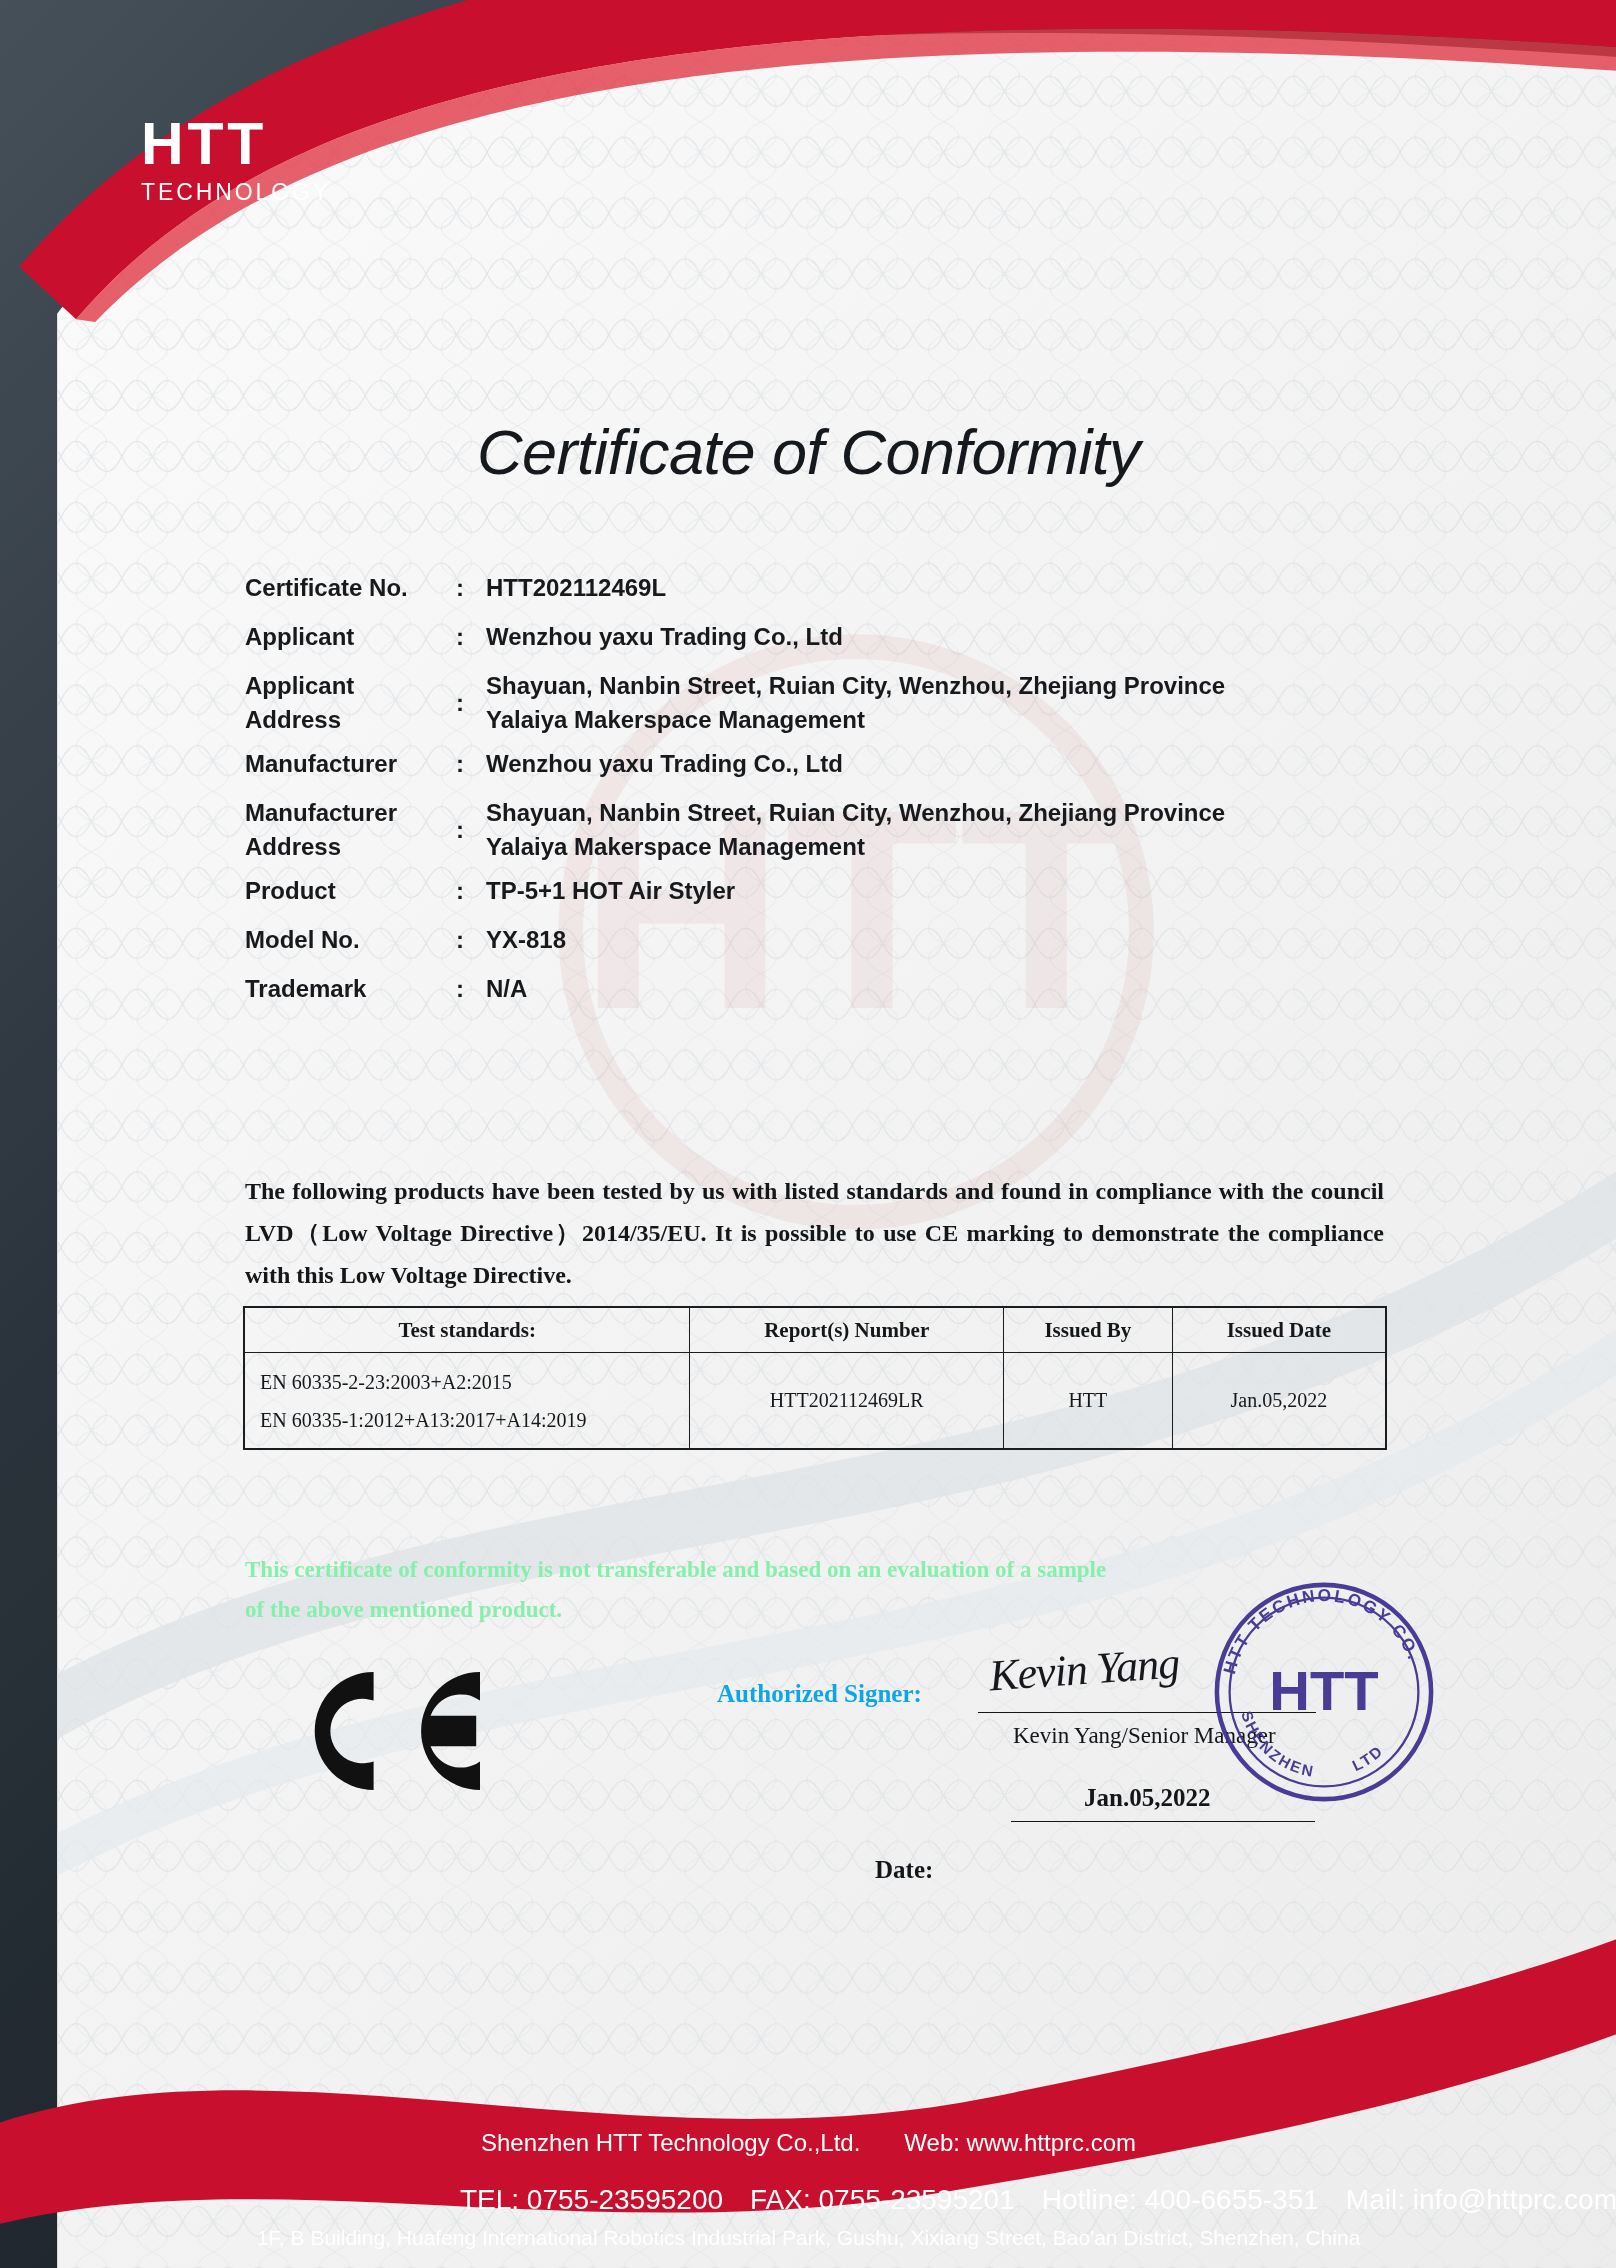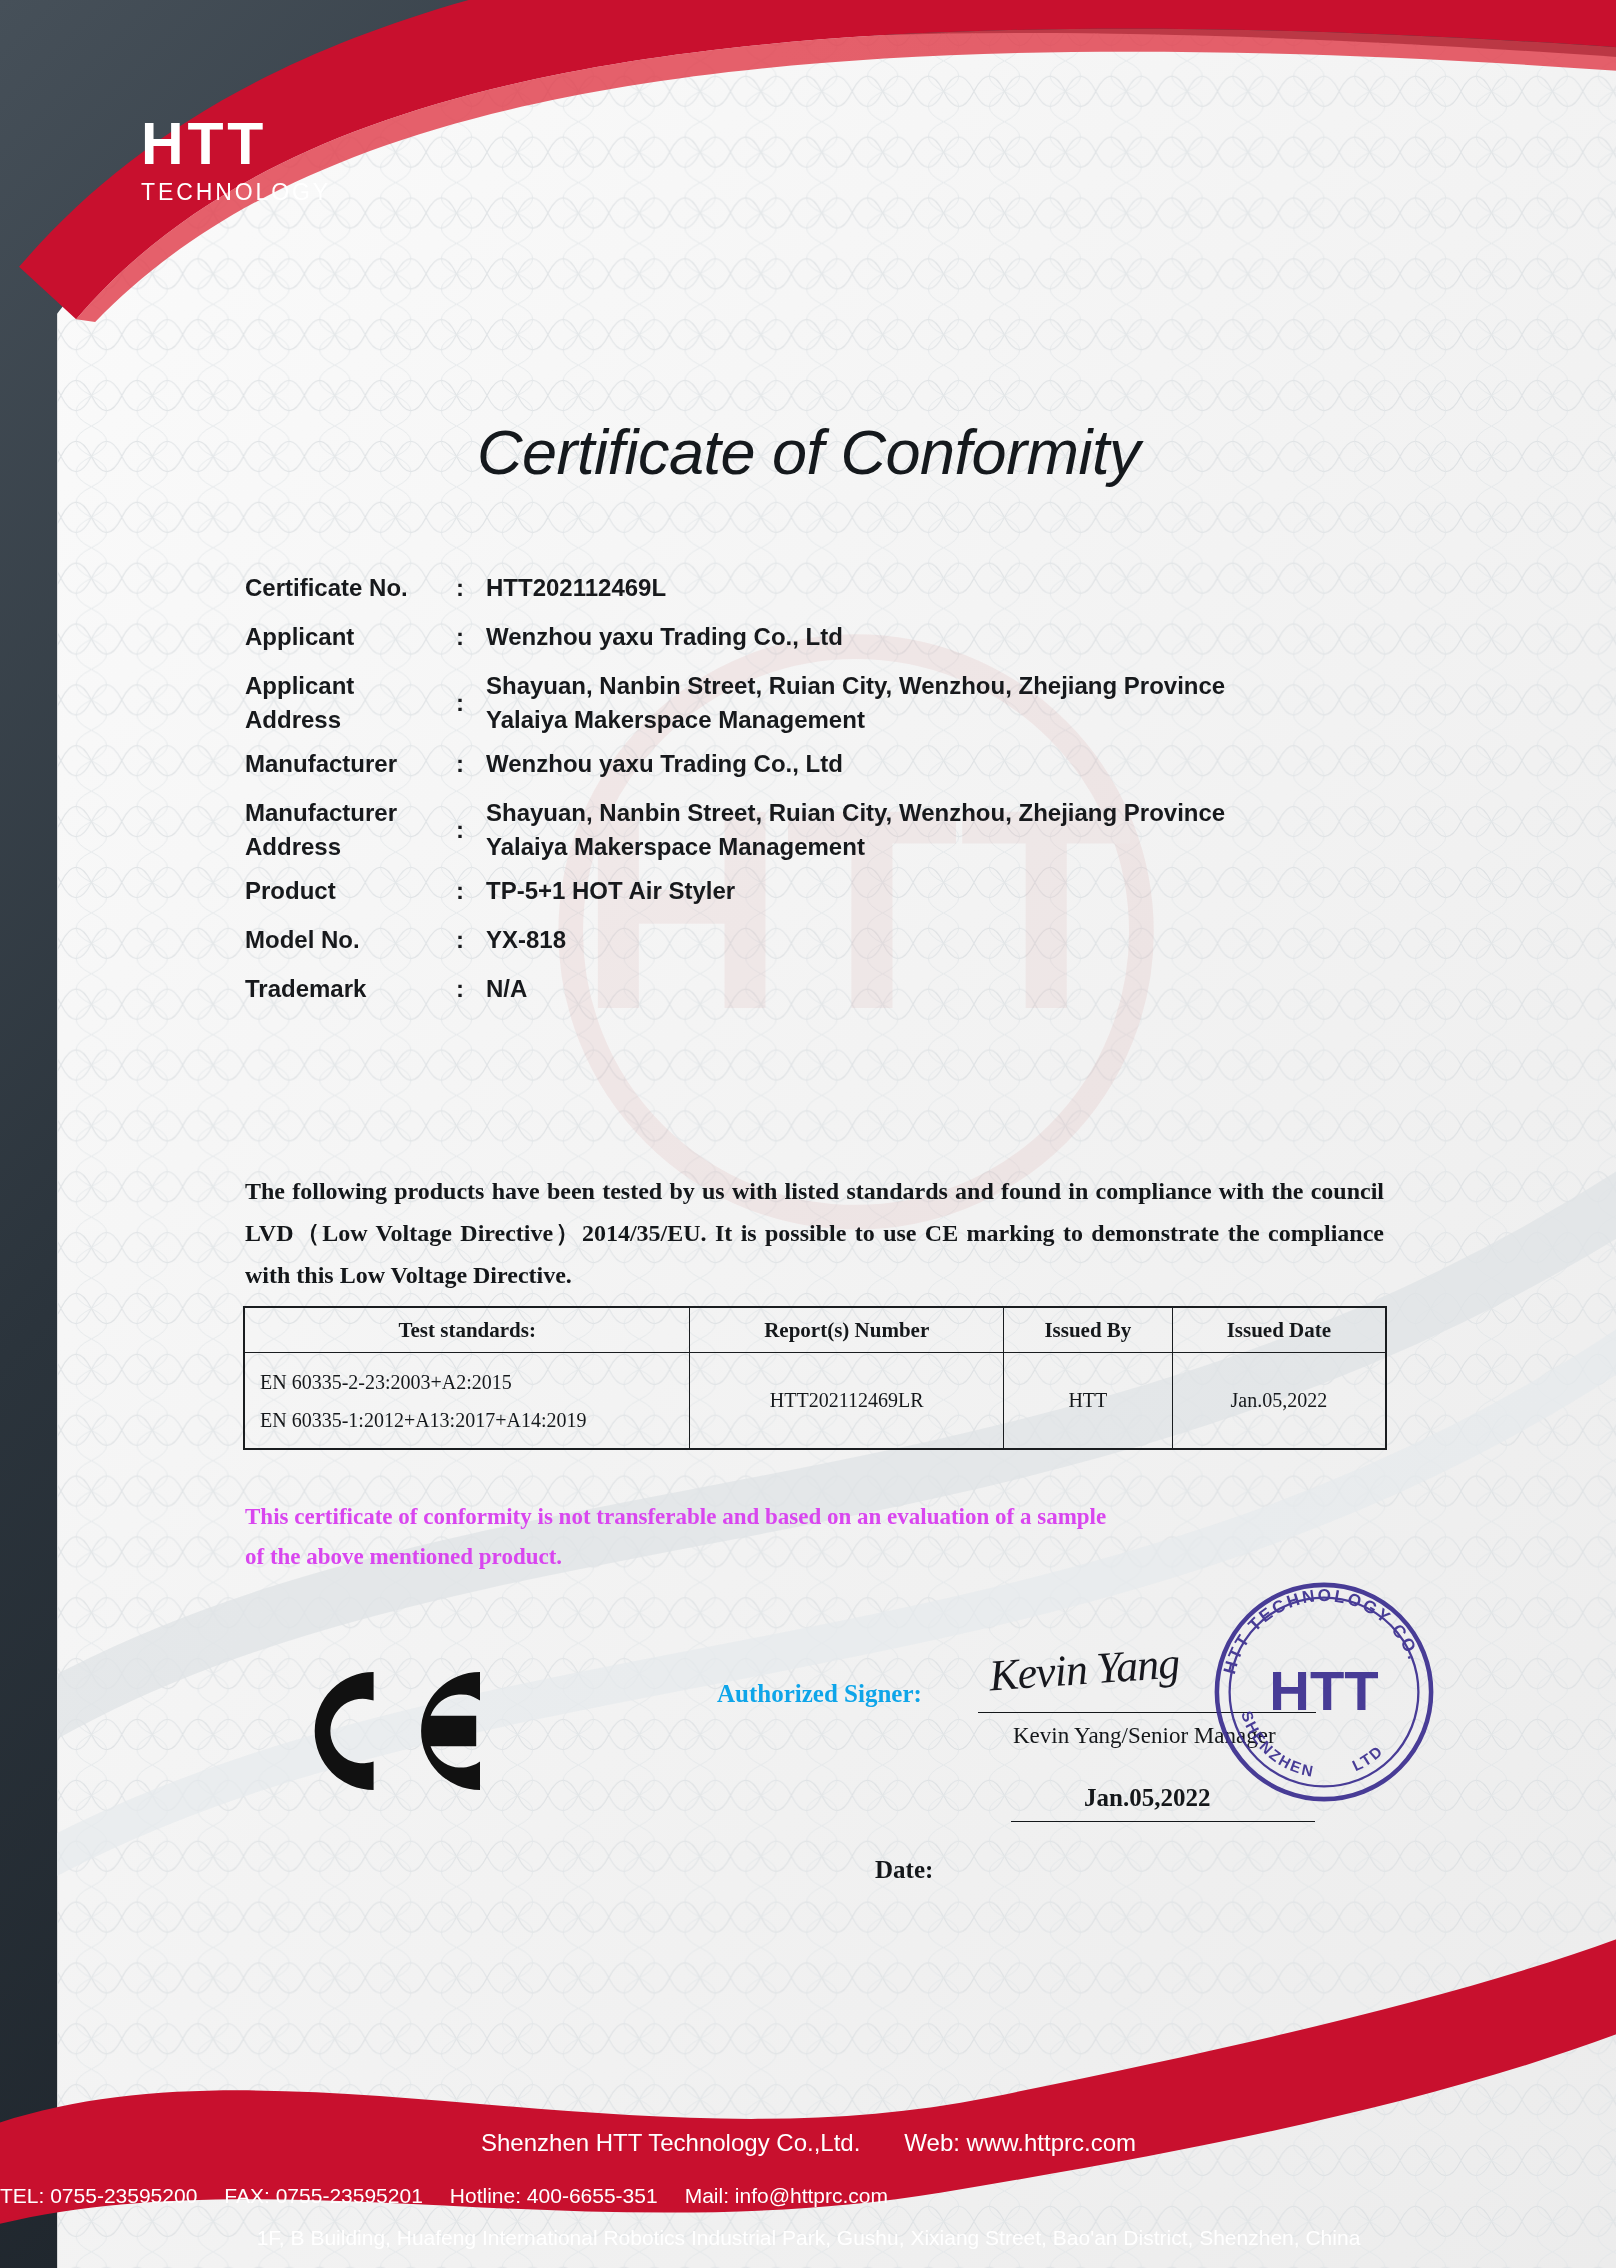--- a/index.html
+++ b/index.html
@@ -169,26 +169,26 @@
     text-align: left;
     line-height: 38px;
     padding-left: 15px;
     width: 418px;
   }
 
   
   .footnote {
     position: absolute;
     left: 245px;
-    top: 1497px;
+    top: 1550px;
     width: 1122px;
     font-family: "Liberation Serif", serif;
     font-size: 23px;
     font-weight: bold;
-    color: #d946ef;
+    color: #86efac;
     line-height: 40px;
   }
 
   
   .ce-mark {
     position: absolute;
     left: 290px;
     top: 1655px;
     width: 209px;
     height: 152px;
@@ -276,23 +276,23 @@
     color: #ffffff;
     font-size: 24px;
     font-family: "Liberation Sans", sans-serif;
   }
   .footer-line1 .f-sep { display: inline-block; width: 44px; }
   .footer-line2 {
     position: absolute;
     left: 0;
     top: 2184px;
     width: 1617px;
-    text-align: left;
+    text-align: right;
     color: #ffffff;
-    font-size: 21px;
+    font-size: 28px;
     font-family: "Liberation Sans", sans-serif;
   }
   .footer-line2 span.gap { display: inline-block; width: 27px; }
   .footer-line3 {
     position: absolute;
     left: 0;
     top: 2226px;
     width: 1617px;
     text-align: center;
     color: #ffffff;

